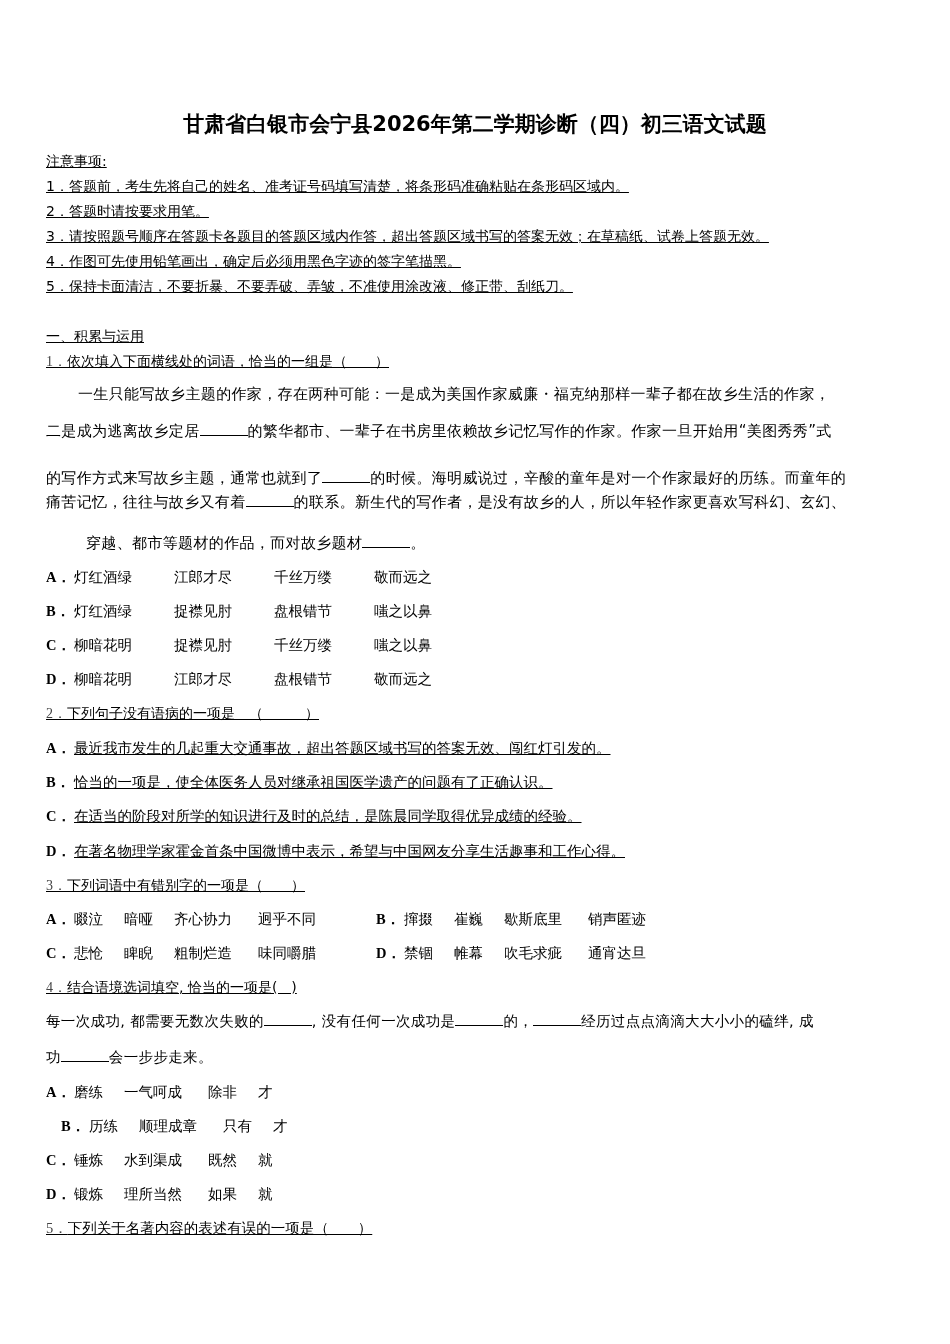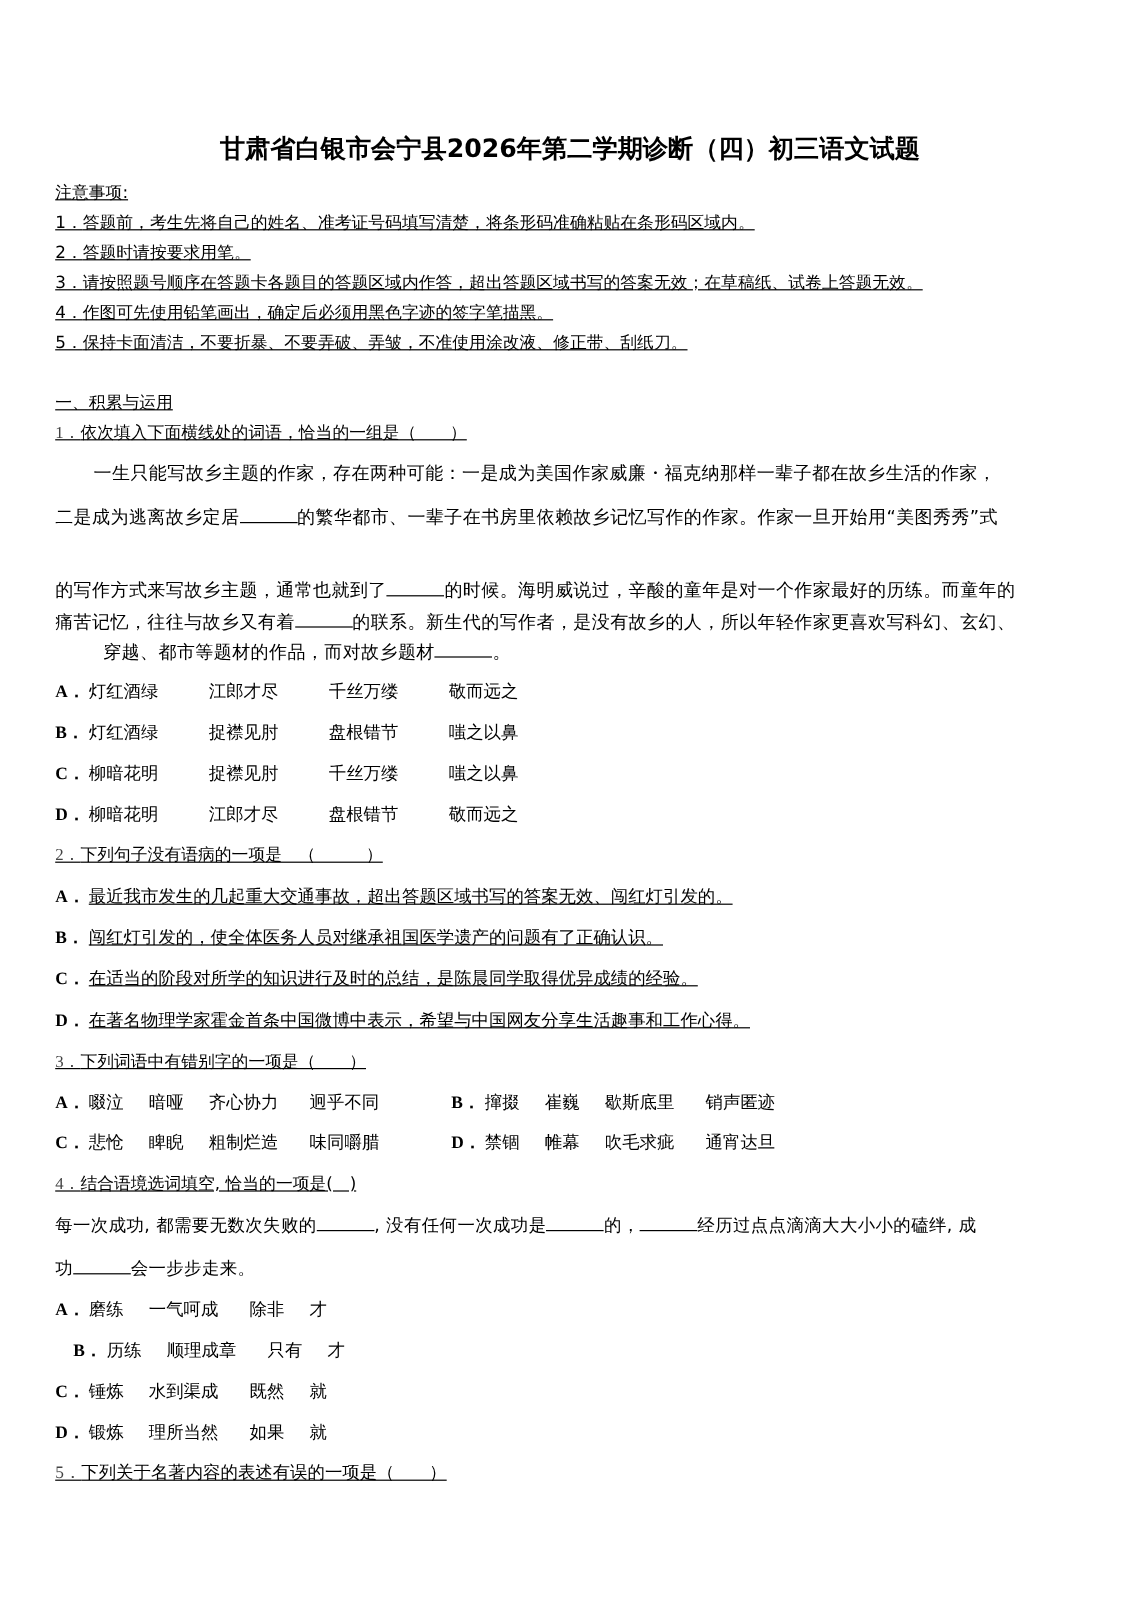--- a/index.html
+++ b/index.html
@@ -52,24 +52,24 @@
 
   <div class="line sans" style="top:326px; font-size:14px;">一、积累与运用</div>
 
   <div class="line sans" style="top:351px; font-size:14px;">
     <span class="num">1．</span><span>依次填入下面横线处的词语，恰当的一组是（　　）</span>
   </div>
   <div class="para-line sans indent" style="top:384px;">一生只能写故乡主题的作家，存在两种可能：一是成为美国作家威廉・福克纳那样一辈子都在故乡生活的作家，</div>
   <div class="para-line sans" style="top:421px;">
     <span>二是成为逃离故乡定居</span><span class="blank"></span><span>的繁华都市、一辈子在书房里依赖故乡记忆写作的作家。作家一旦开始用“美图秀秀”式</span>
   </div>
-  <div class="para-line sans" style="top:482px;font-family:Liberation Mono, monospace;">
+  <div class="para-line sans" style="top:468px;font-family:Liberation Mono, monospace;">
     <span>的写作方式来写故乡主题，通常也就到了</span><span class="blank"></span><span>的时候。海明威说过，辛酸的童年是对一个作家最好的历练。而童年的</span>
   </div>
-  <div class="para-line sans" style="top:508px;">
+  <div class="para-line sans" style="top:492px;">
     <span>痛苦记忆，往往与故乡又有着</span><span class="blank"></span><span>的联系。新生代的写作者，是没有故乡的人，所以年轻作家更喜欢写科幻、玄幻、</span>
   </div>
   <div class="para-line sans" style="top:533px;margin-left:40px;">
     <span>穿越、都市等题材的作品，而对故乡题材</span><span class="blank"></span><span>。</span>
   </div>
 
   <div class="line" style="top:567px;">
     <span class="lbl">A．</span><span class="opt-cell" style="width:100px">灯红酒绿</span><span class="opt-cell" style="width:100px">江郎才尽</span><span class="opt-cell" style="width:100px">千丝万缕</span><span class="opt-cell">敬而远之</span>
   </div>
   <div class="line" style="top:601px;">
@@ -82,21 +82,21 @@
     <span class="lbl">D．</span><span class="opt-cell" style="width:100px">柳暗花明</span><span class="opt-cell" style="width:100px">江郎才尽</span><span class="opt-cell" style="width:100px">盘根错节</span><span class="opt-cell">敬而远之</span>
   </div>
 
   <div class="line sans" style="top:703px; font-size:14px;">
     <span class="num">2．</span><span>下列句子没有语病的一项是　（　　　）</span>
   </div>
   <div class="line" style="top:738px;">
     <span class="lbl">A．</span><span>最近我市发生的几起重大交通事故，超出答题区域书写的答案无效、闯红灯引发的。</span>
   </div>
   <div class="line" style="top:772px;">
-    <span class="lbl">B．</span><span>闯红灯引发的，使全体医务人员对继承祖国医学遗产的问题有了正确认识。</span>
+    <span class="lbl">B．</span><span>恰当的一项是，使全体医务人员对继承祖国医学遗产的问题有了正确认识。</span>
   </div>
   <div class="line" style="top:806px;">
     <span class="lbl">C．</span><span>在适当的阶段对所学的知识进行及时的总结，是陈晨同学取得优异成绩的经验。</span>
   </div>
   <div class="line" style="top:841px;">
     <span class="lbl">D．</span><span>在著名物理学家霍金首条中国微博中表示，希望与中国网友分享生活趣事和工作心得。</span>
   </div>
 
   <div class="line sans" style="top:875px; font-size:14px;">
     <span class="num">3．</span><span>下列词语中有错别字的一项是（　　）</span>

